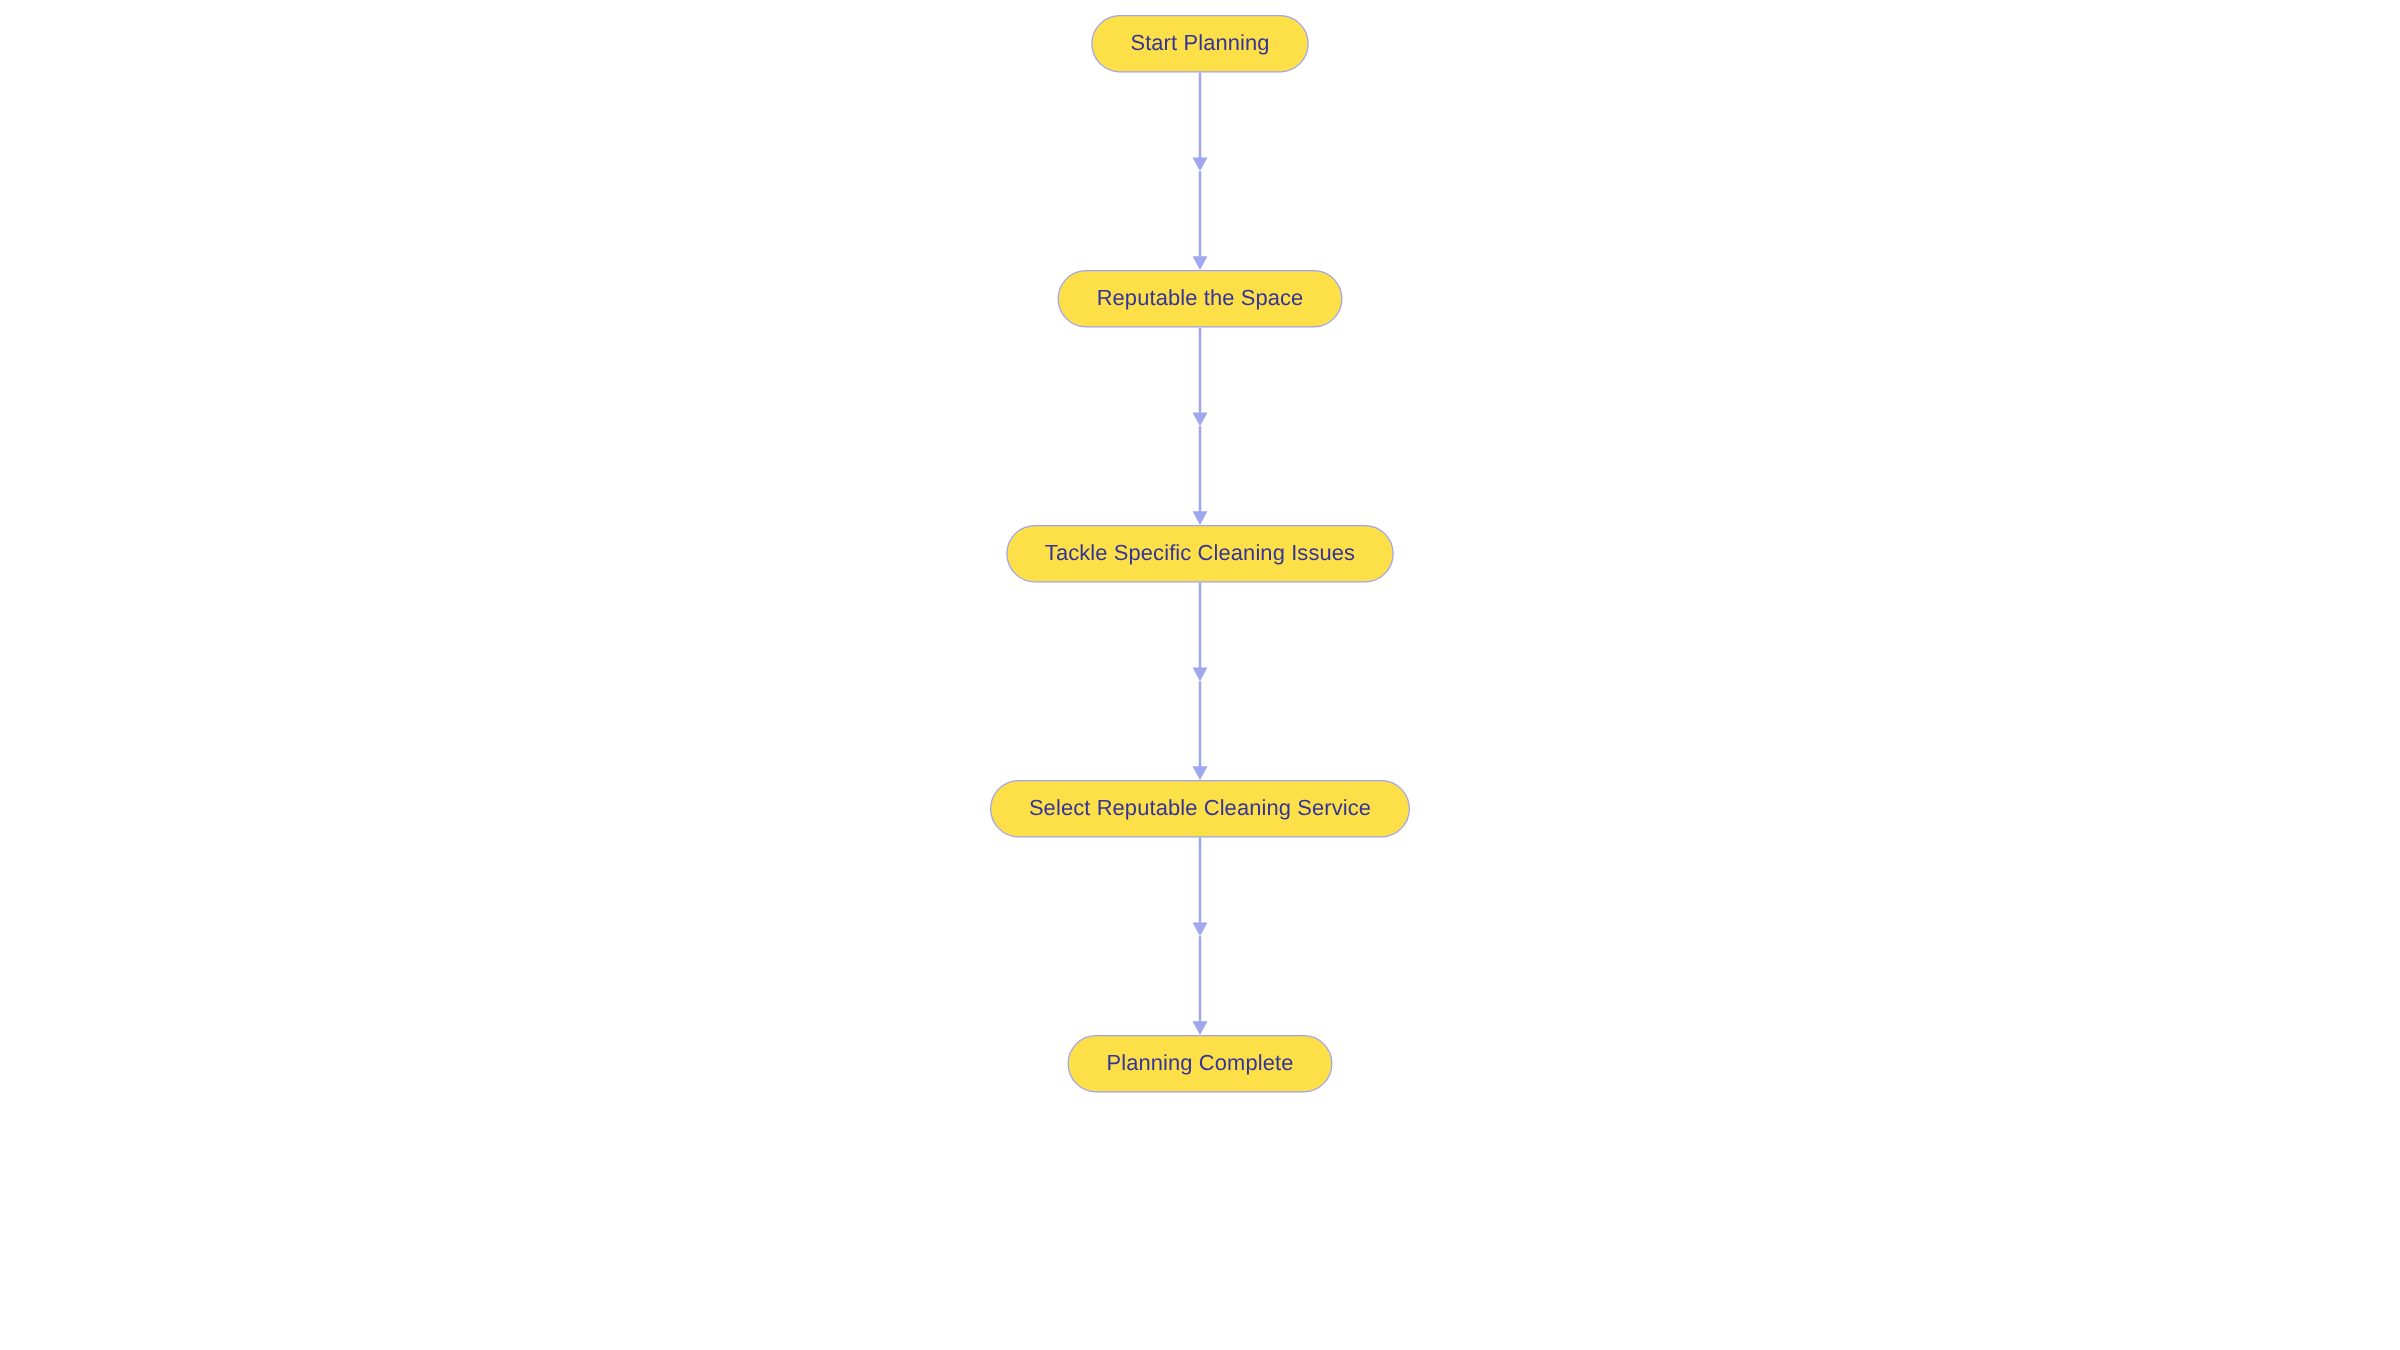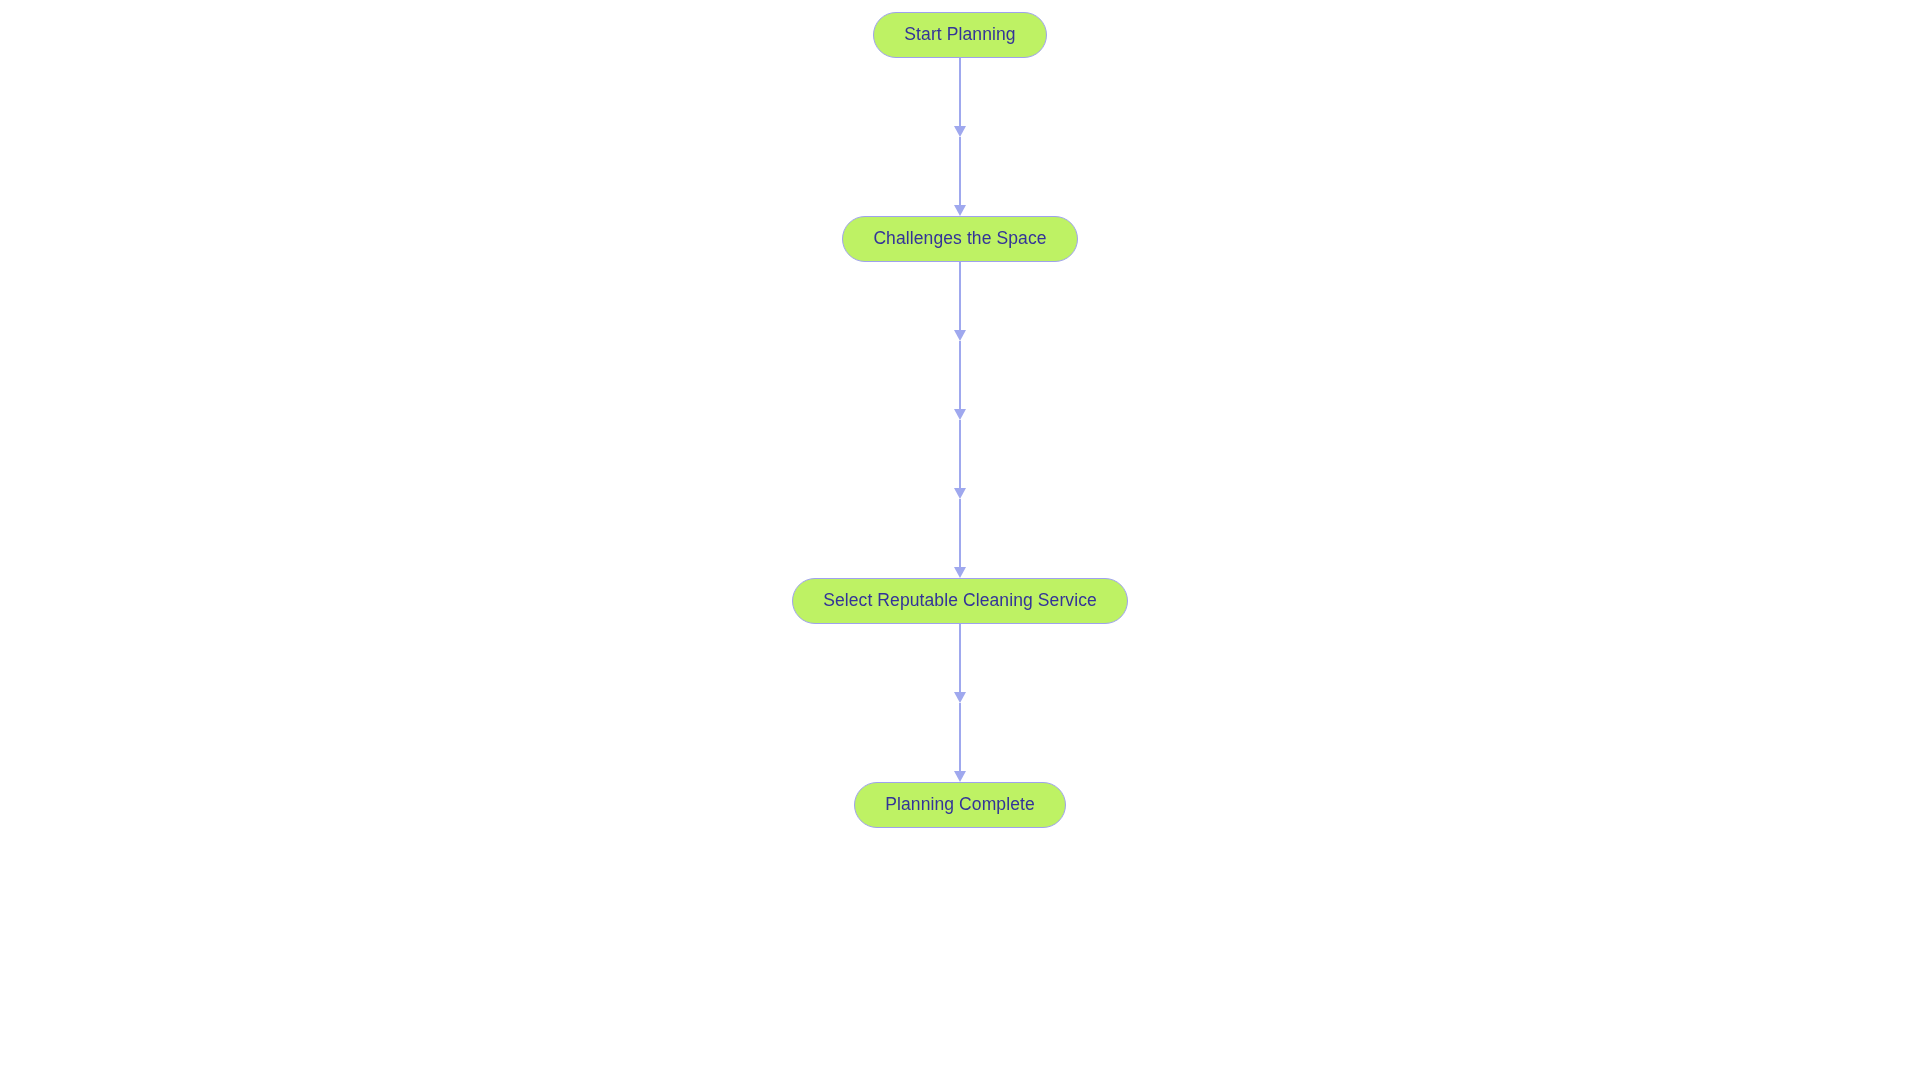--- a/index.html
+++ b/index.html
@@ -33,21 +33,21 @@
     align-items: center;
   }
 
   .flow-node {
     height: 46px;
     box-sizing: border-box;
     display: flex;
     align-items: center;
     justify-content: center;
     padding: 16px 30px;
-    background: #bef264;
+    background: #fde047;
     border: 1px solid #9fa2ee;
     border-radius: 26px;
     color: #333399;
     font-size: 17.5px;
     font-weight: 400;
     line-height: 1;
     letter-spacing: 0.1px;
     white-space: nowrap;
     user-select: none;
   }
@@ -102,34 +102,37 @@
       <div class="conn-head"></div>
     </div>
 
 
     <div class="flow-connector">
       <div class="conn-line"></div>
       <div class="conn-head"></div>
     </div>
 
     <div class="flow-node">
-      <span class="flow-node-label">Challenges the Space</span>
+      <span class="flow-node-label">Reputable the Space</span>
     </div>
 
     <div class="flow-connector">
       <div class="conn-line"></div>
       <div class="conn-head"></div>
     </div>
 
 
     <div class="flow-connector">
       <div class="conn-line"></div>
       <div class="conn-head"></div>
     </div>
 
+    <div class="flow-node">
+      <span class="flow-node-label">Tackle Specific Cleaning Issues</span>
+    </div>
 
     <div class="flow-connector">
       <div class="conn-line"></div>
       <div class="conn-head"></div>
     </div>
 
 
     <div class="flow-connector">
       <div class="conn-line"></div>
       <div class="conn-head"></div>

